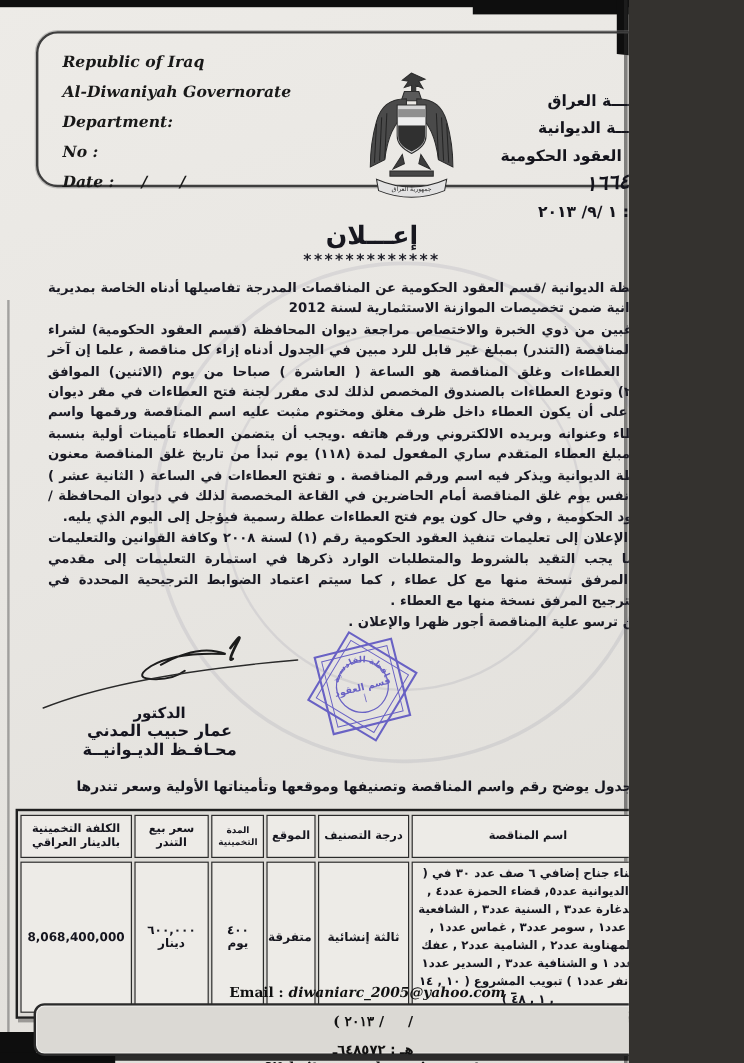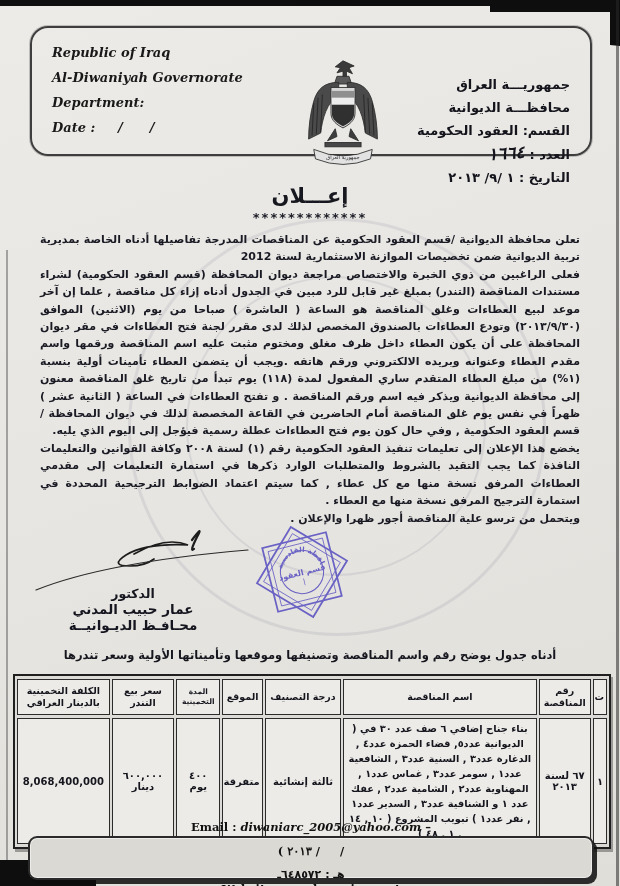--- a/index.html
+++ b/index.html
@@ -1,16 +1,16 @@
 <!DOCTYPE html>
 <html lang="ar"><head>
 <meta charset="utf-8">
 <style>
   html,body{margin:0;padding:0;background:#34322f;}
-  .page{position:relative;width:620px;height:886px;overflow:hidden;
+  .page{position:relative;width:524px;height:886px;overflow:hidden;
         background:linear-gradient(160deg,#edebe7 0%,#e8e6e2 45%,#e0ded9 100%);
         font-family:"DejaVu Sans",sans-serif;color:#1c1c1c;}
   
   .edge{position:absolute;background:#0e0e0e;}
   .edge-top{left:0;top:0;width:620px;height:6px;}
   .edge-tr1{right:0;top:0;width:130px;height:12px;}
   .edge-tr2{right:0;top:0;width:10px;height:46px;transform:skewY(6deg);transform-origin:top right;}
   .edge-right{right:1px;top:0;width:3px;height:886px;background:rgba(40,40,40,.55);}
   .edge-left{left:6px;top:250px;width:2px;height:636px;background:rgba(90,90,90,.5);}
   .edge-bl1{left:0;bottom:0;width:30px;height:26px;}
@@ -97,20 +97,21 @@
   <div class="edge-bottom"></div>
 
   <div class="wm wm1"></div>
   <div class="wm wm2"></div>
 
   <div class="letterhead">
     <div class="lh-en">
       <div>Republic of Iraq</div>
       <div>Al-Diwaniyah Governorate</div>
       <div>Department:</div>
+      <div>No :</div>
       <div class="pre">Date :     /      /</div>
     </div>
 
     <div class="emblem">
       <svg width="86" height="114" viewBox="0 0 100 132">
         <g stroke="#2c2c2c" stroke-width="1">
           <path d="M50 3 l-9 7 6 1 -4 6 7 -2 v7 h4 v-7 l7 3 -4 -7 6 -2 z" fill="#3a3a3a"></path>
           <path d="M43 21 h14 l3 9 h-20 z" fill="#5a5a5a"></path>
           <path d="M45 28 C28 28 20 36 16 50 C12 64 10 80 10 94 L24 87 C26 70 31 52 45 42 Z" fill="#4a4a4a"></path>
           <path d="M55 28 C72 28 80 36 84 50 C88 64 90 80 90 94 L76 87 C74 70 69 52 55 42 Z" fill="#4a4a4a"></path>

